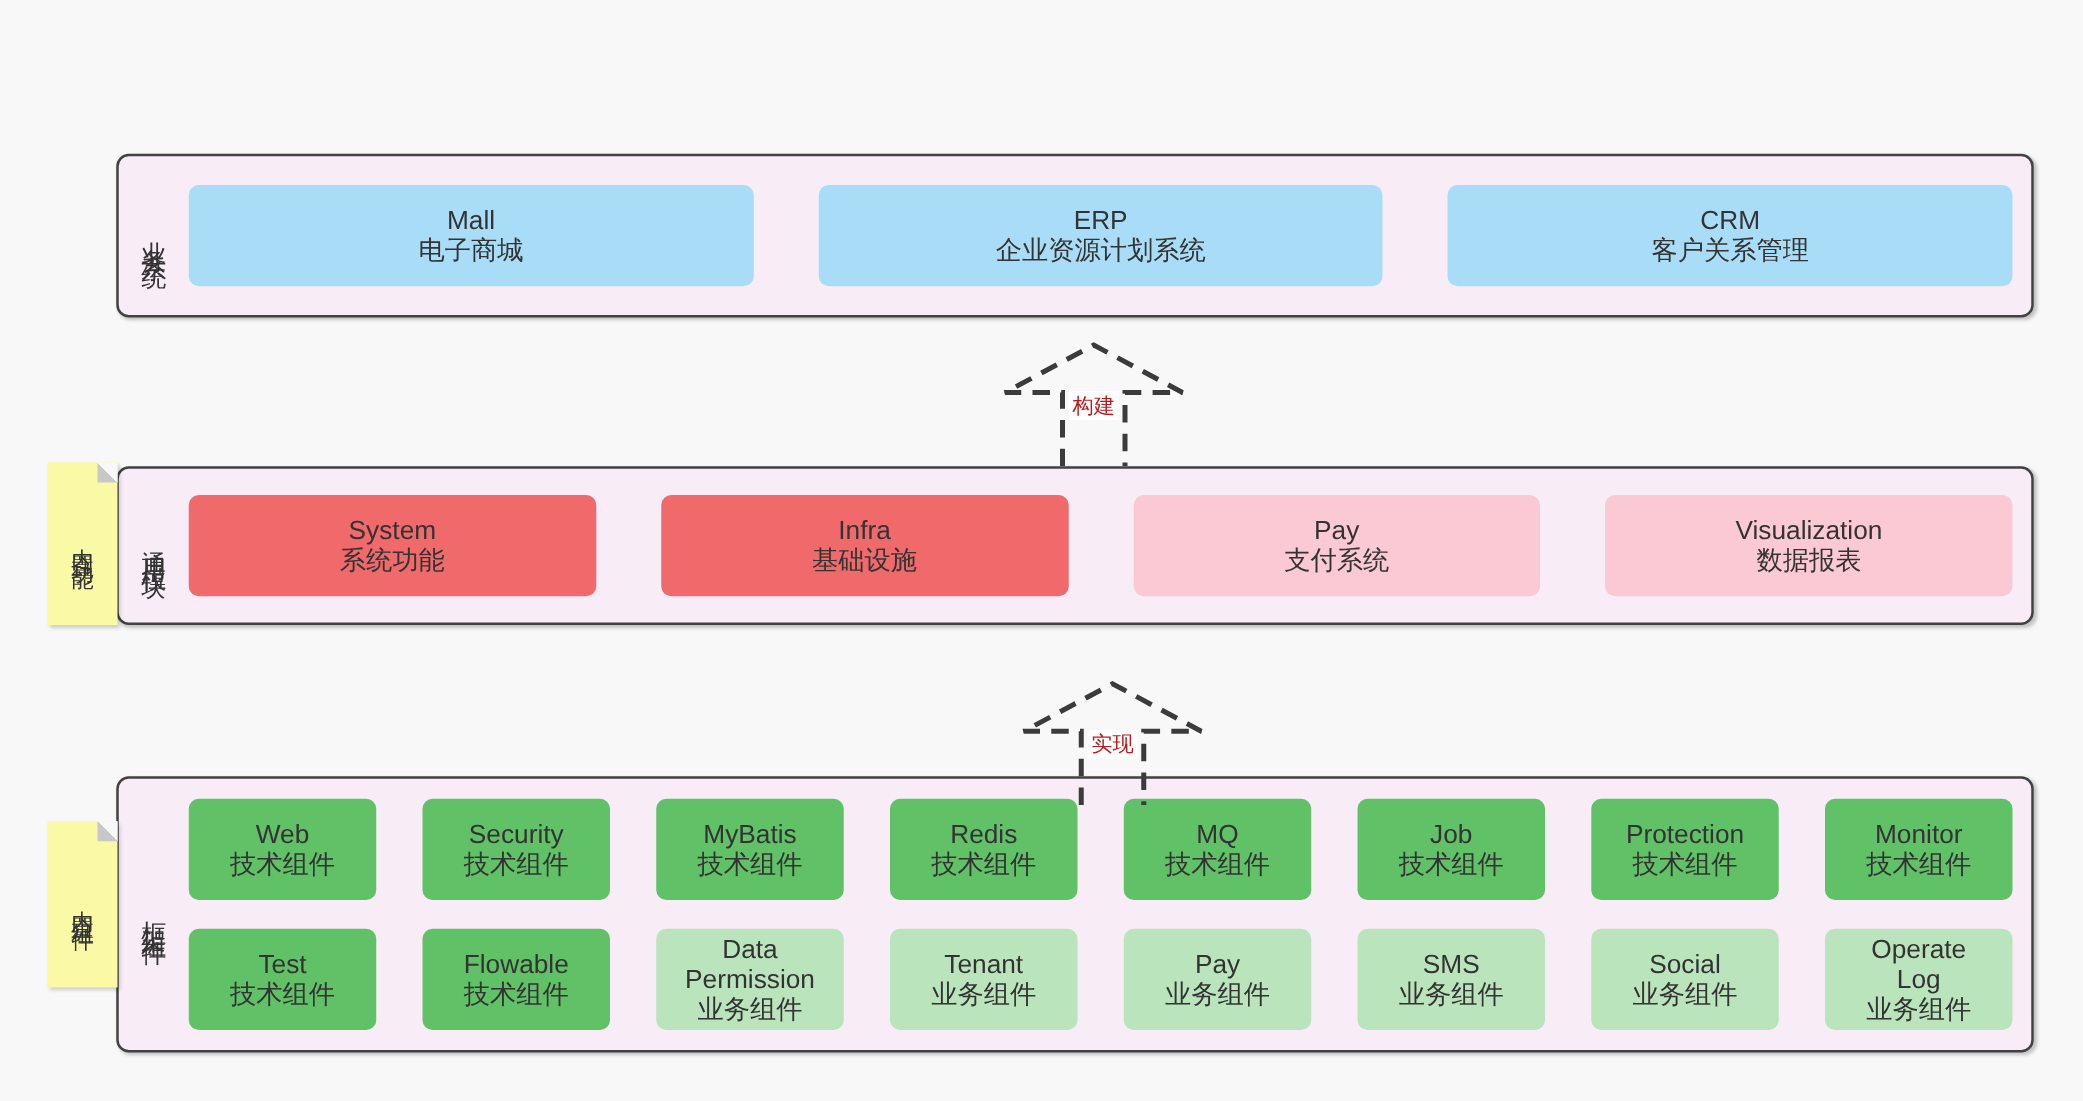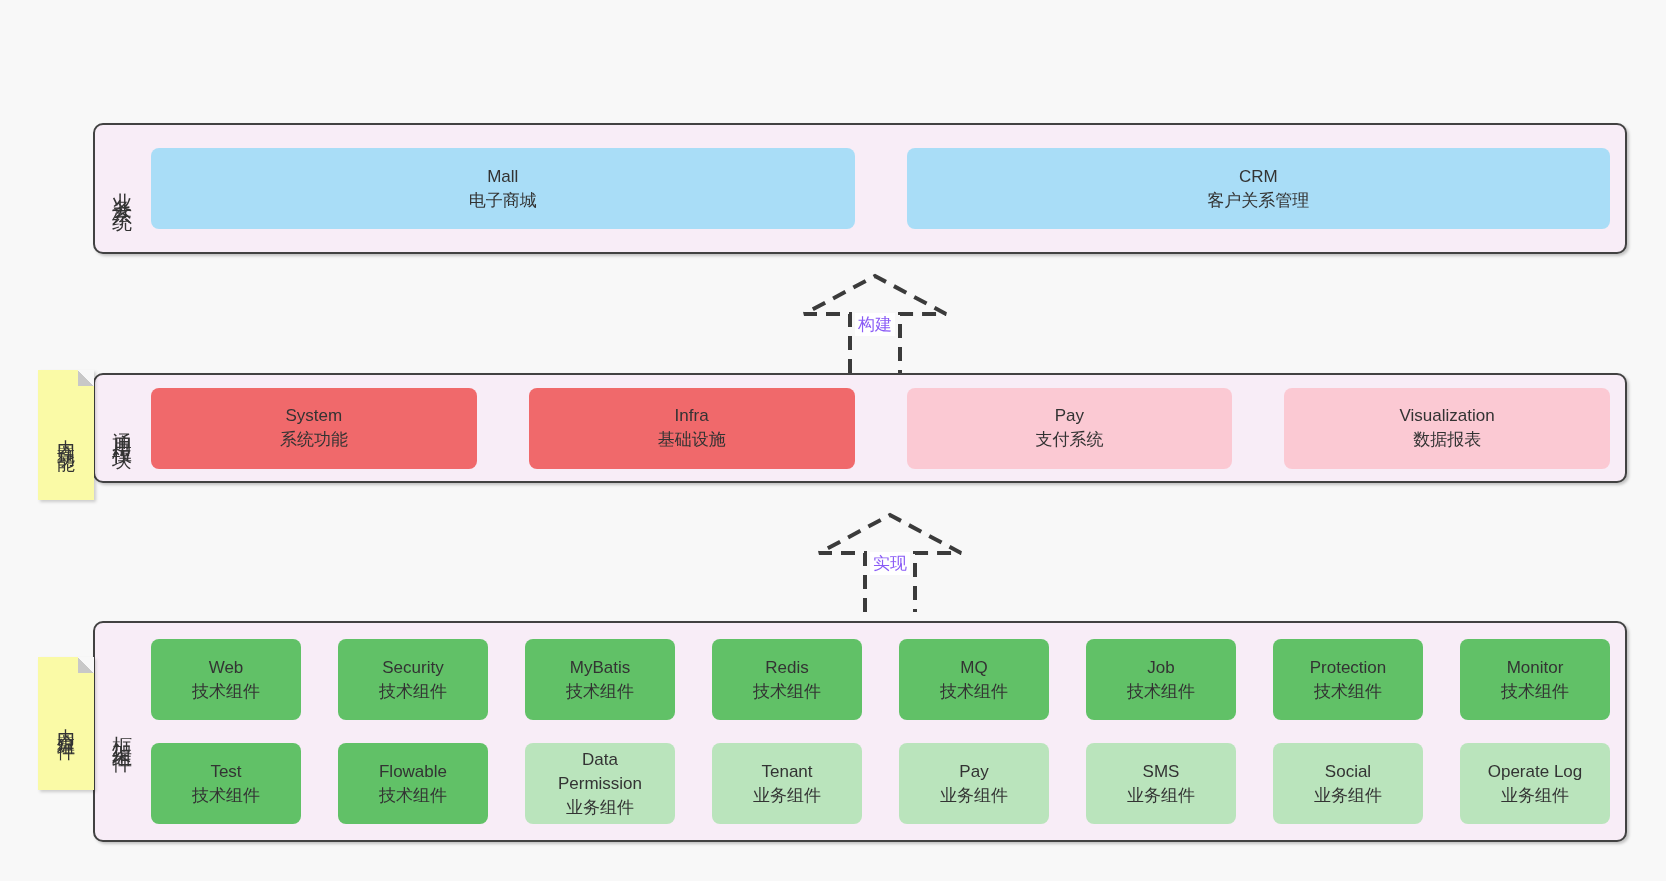--- a/index.html
+++ b/index.html
@@ -11,41 +11,41 @@
     color:#333333;
   }
   
   .section {
     position:absolute; left:93px; width:1534px;
     background:#f8edf7; border:2px solid #424242; border-radius:10px;
     box-shadow:2px 2px 3px rgba(0,0,0,0.22);
     display:flex; z-index:1;
   }
   #section-business  { top:123px; height:131px; }
-  #section-modules   { top:373px; height:110px; }
+  #section-modules   { top:373px; height:127px; }
   #section-framework { top:621px; height:221px; }
 
   .section-label {
     width:56px; display:flex; align-items:center; justify-content:center;
   }
   .section-label span {
     writing-mode:vertical-rl; text-orientation:upright;
     font-size:20px; letter-spacing:6px; color:#333;
   }
   .section-content {
     flex:1; display:flex; flex-direction:column; justify-content:center;
     gap:23px; padding-right:15px;
   }
   .box-row { display:flex; gap:52px; }
   #section-framework .box-row { gap:37px; }
 
   .box {
     flex:1; height:81px; border-radius:8px;
     display:flex; flex-direction:column; align-items:center; justify-content:center;
-    text-align:center; font-size:17px; line-height:24px; padding:0 14px;
+    text-align:center; font-size:21px; line-height:24px; padding:0 14px;
   }
   #section-framework .box { padding:0 22px; }
   .box[data-variant="blue"]        { background:#a9ddf7; }
   .box[data-variant="red"]         { background:#f0696b; }
   .box[data-variant="pink"]        { background:#fbc9d3; }
   .box[data-variant="green"]       { background:#61c167; }
   .box[data-variant="green-light"] { background:#bae4bc; }
 
   
   .note {
@@ -60,45 +60,49 @@
     background:linear-gradient(to bottom left, #f8f8f8 50%, #c8c8c8 50.5%);
   }
   .note-text {
     writing-mode:vertical-rl; text-orientation:upright;
     font-size:18px; letter-spacing:5px; color:#333;
   }
 
   
   .arrow { position:absolute; width:150px; height:100px; z-index:2; }
   #arrow-build     { left:800px; top:273px; }
-  #arrow-implement { left:815px; top:512px; }
+  #arrow-implement { left:815px; top:544px; }
   .arrow svg { display:block; width:150px; height:100px; }
   .arrow path {
     fill:none; stroke:#3b3b3b; stroke-width:4; stroke-dasharray:14 9;
   }
   .arrow-label {
     position:absolute; left:50%; top:40px; transform:translateX(-50%);
-    background:#ffffff; padding:0 3px; font-size:17px; color:#8b5cf6;
+    background:#ffffff; padding:0 3px; font-size:17px; color:#b91c1c;
     white-space:nowrap;
   }
 </style>
 </head>
 <body>
 
 <div class="canvas">
 
   <div class="section" id="section-business">
     <div class="section-label">
       <span>业务系统</span>
     </div>
     <div class="section-content">
       <div class="box-row">
         <div class="box" data-variant="blue">
           <div>Mall</div>
           <div>电子商城</div>
+        </div>
+        <div class="box" data-variant="blue">
+          <div>ERP</div>
+          <div>企业资源计划系统</div>
         </div>
         <div class="box" data-variant="blue">
           <div>CRM</div>
           <div>客户关系管理</div>
         </div>
       </div>
     </div>
   </div>
 
   <div class="arrow" id="arrow-build">

